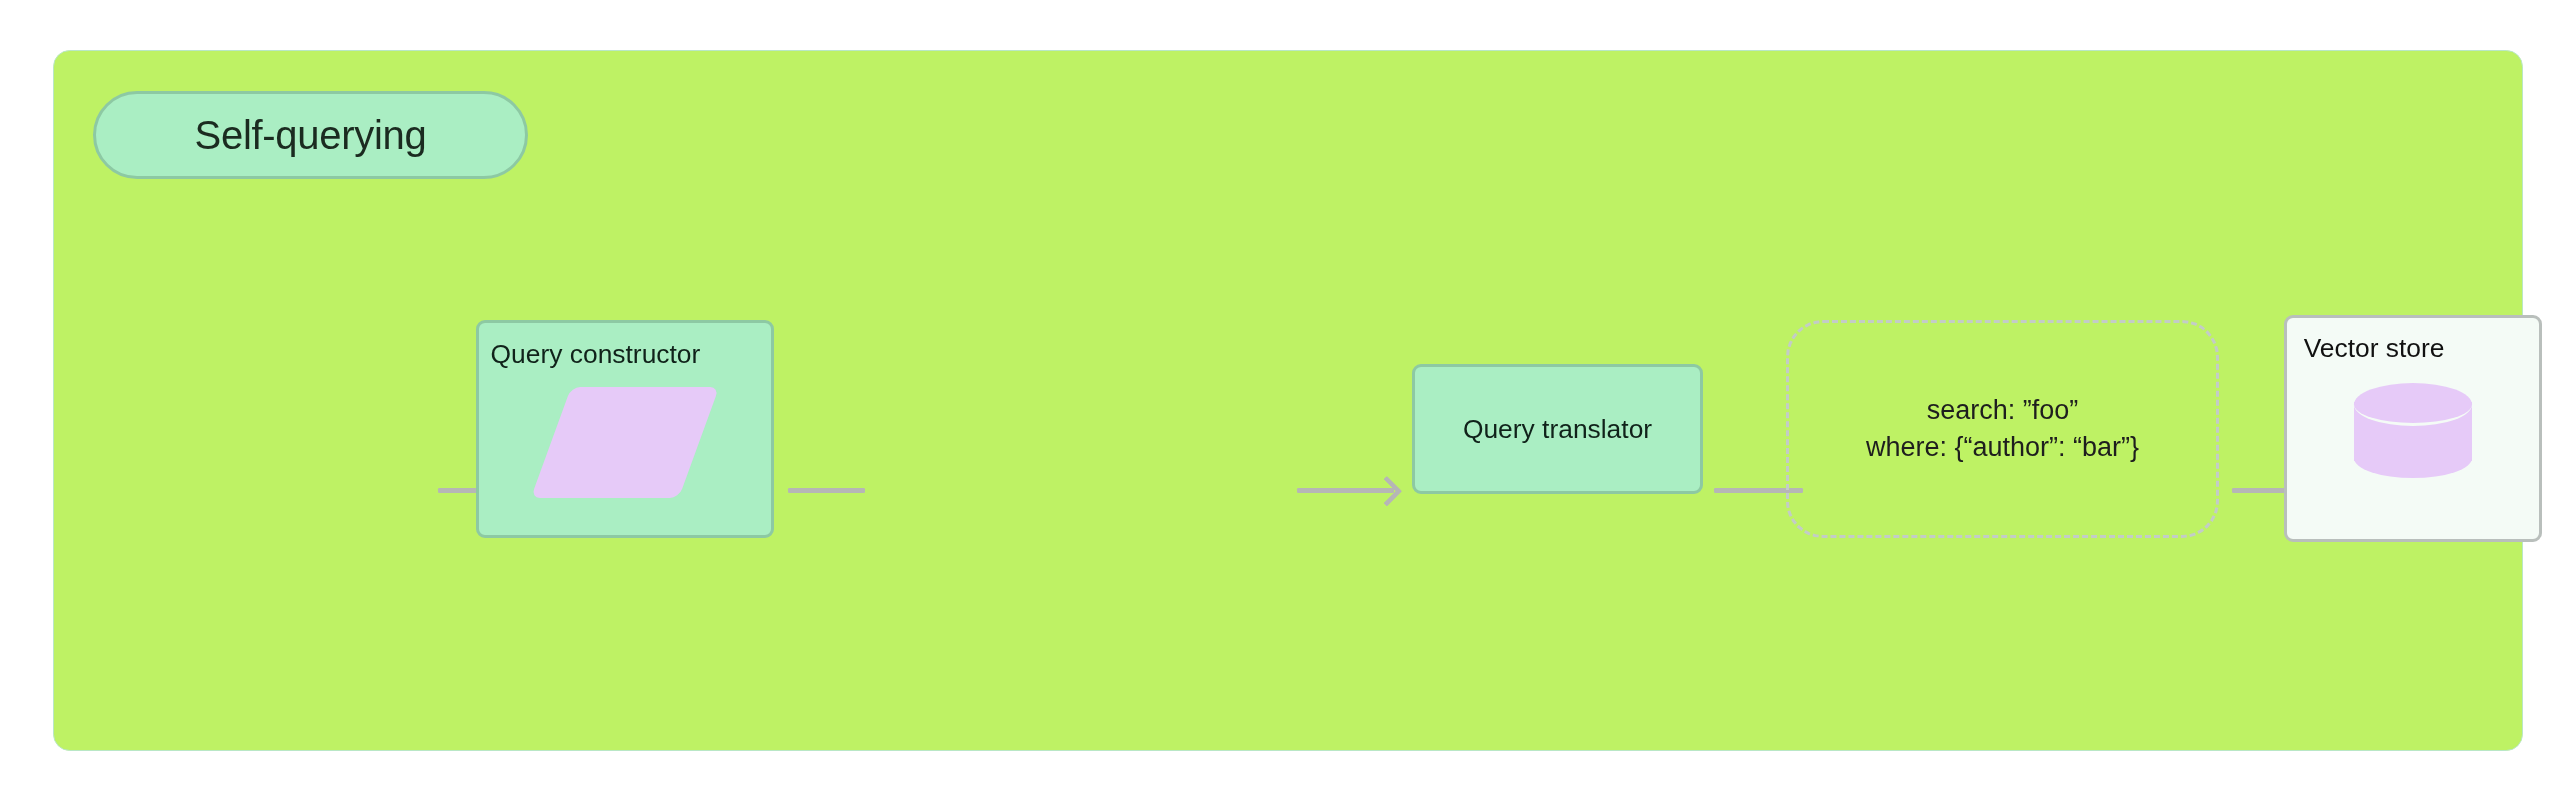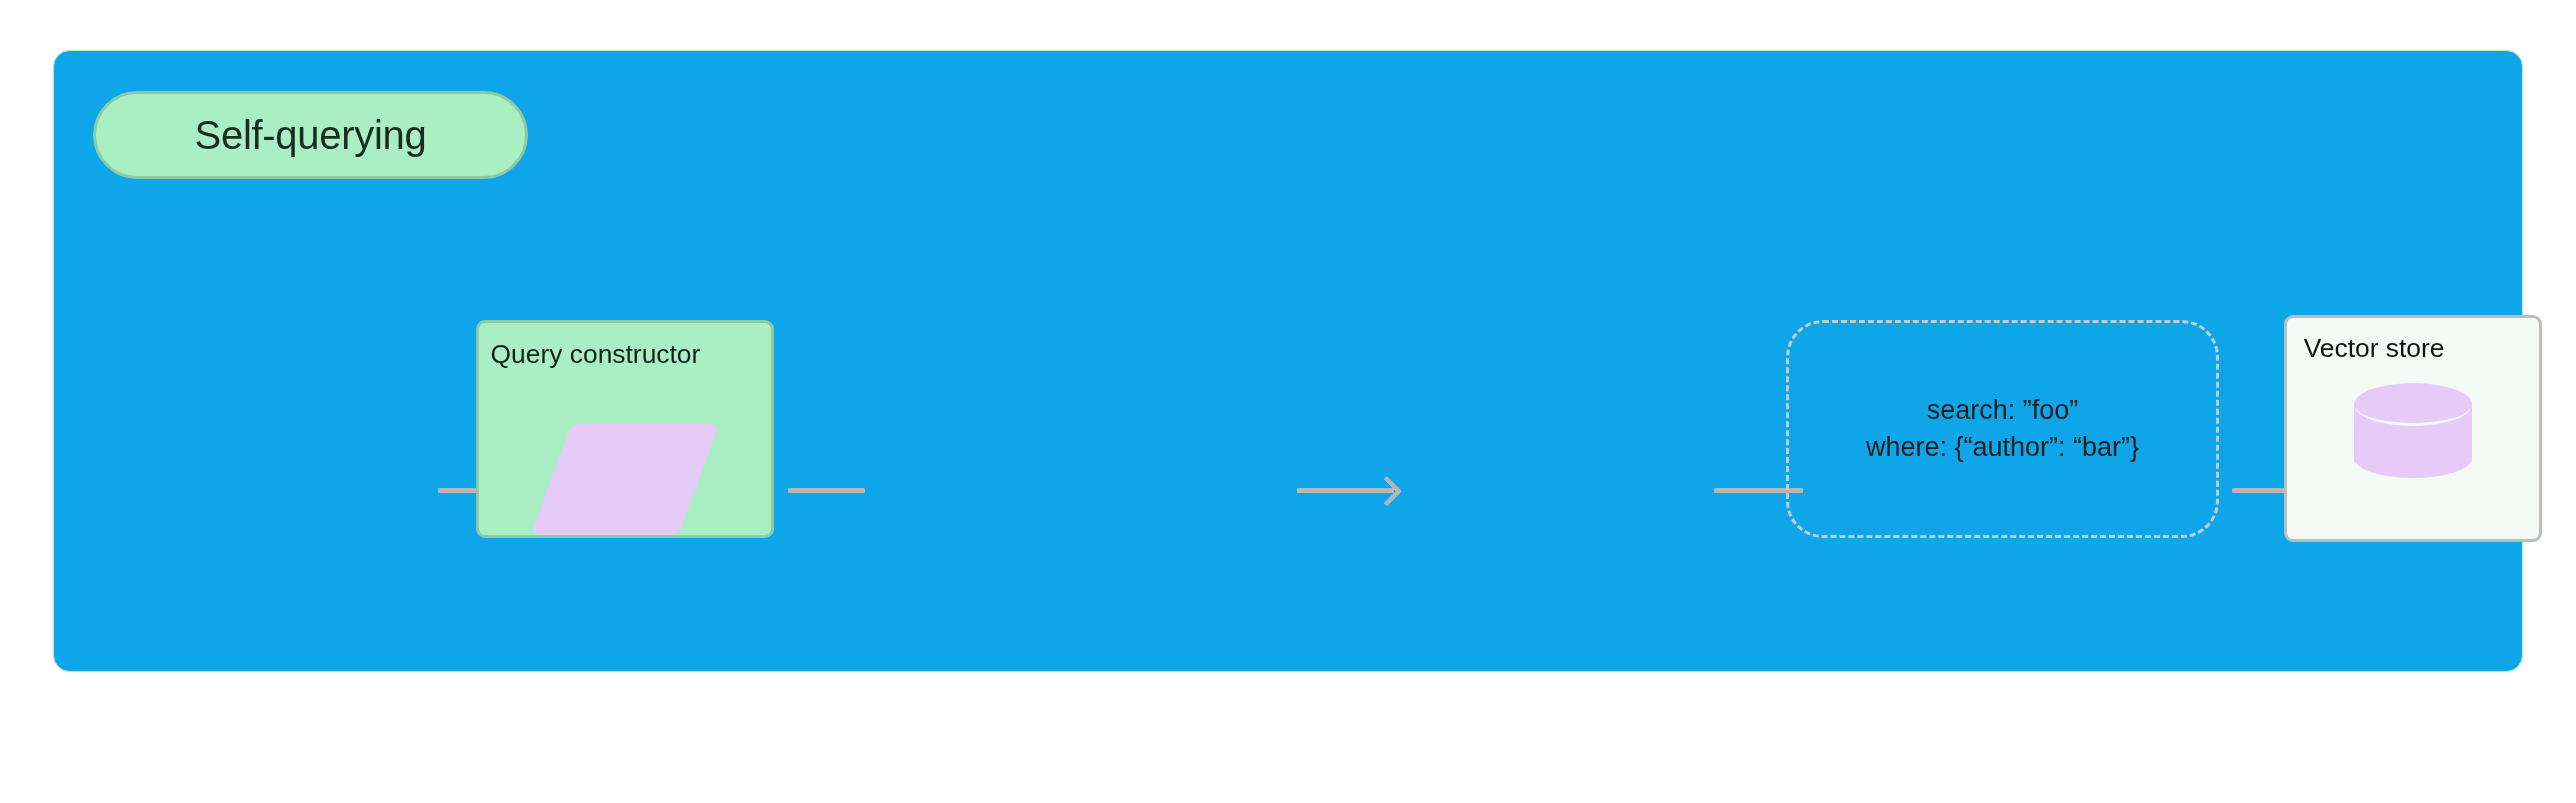--- a/index.html
+++ b/index.html
@@ -13,23 +13,23 @@
     font-family: "Liberation Sans", sans-serif;
     overflow: hidden;
   }
 
   
   #diagram-container {
     position: absolute;
     left: 53px;
     top: 50px;
     width: 2470px;
-    height: 622px;
+    height: 701px;
     box-sizing: border-box;
-    background: #0ea5e9;
+    background: #bef264;
     border: 1.9px solid #b9e7c6;
     border-radius: 16.7px;
   }
 
   
   #subgraph-badge {
     position: absolute;
     left: 39px;
     top: 40px;
     width: 435px;
@@ -71,21 +71,20 @@
     line-height: 1.38;
     text-align: center;
     white-space: pre-line;
   }
 
   
   .node-green {
     background: #aaeec3;
     border: 3.2px solid #8dc9a3;
     border-radius: 9px;
-    justify-content: space-between;
   }
   .node-green .node-title {
     font-size: 26.4px;
     color: #10221a;
     line-height: 1;
   }
 
   
   .node-store {
     background: #f4fbf6;
@@ -226,20 +225,23 @@
   <div id="node-query-constructor" class="node node-green">
     <span class="node-title">Query constructor</span>
     <div class="parallelogram-icon"></div>
   </div>
 
   <div id="edge-2" class="edge"></div>
 
 
   <div id="edge-3" class="edge edge-arrow"></div>
 
+  <div id="node-query-translator" class="node node-green">
+    <span class="node-title">Query translator</span>
+  </div>
 
   <div id="edge-4" class="edge"></div>
 
   <div id="node-search-where" class="node node-dashed">
     <span class="node-text">search: ”foo”
 where: {“author”: “bar”}</span>
   </div>
 
   <div id="edge-5" class="edge edge-arrow"></div>
 

